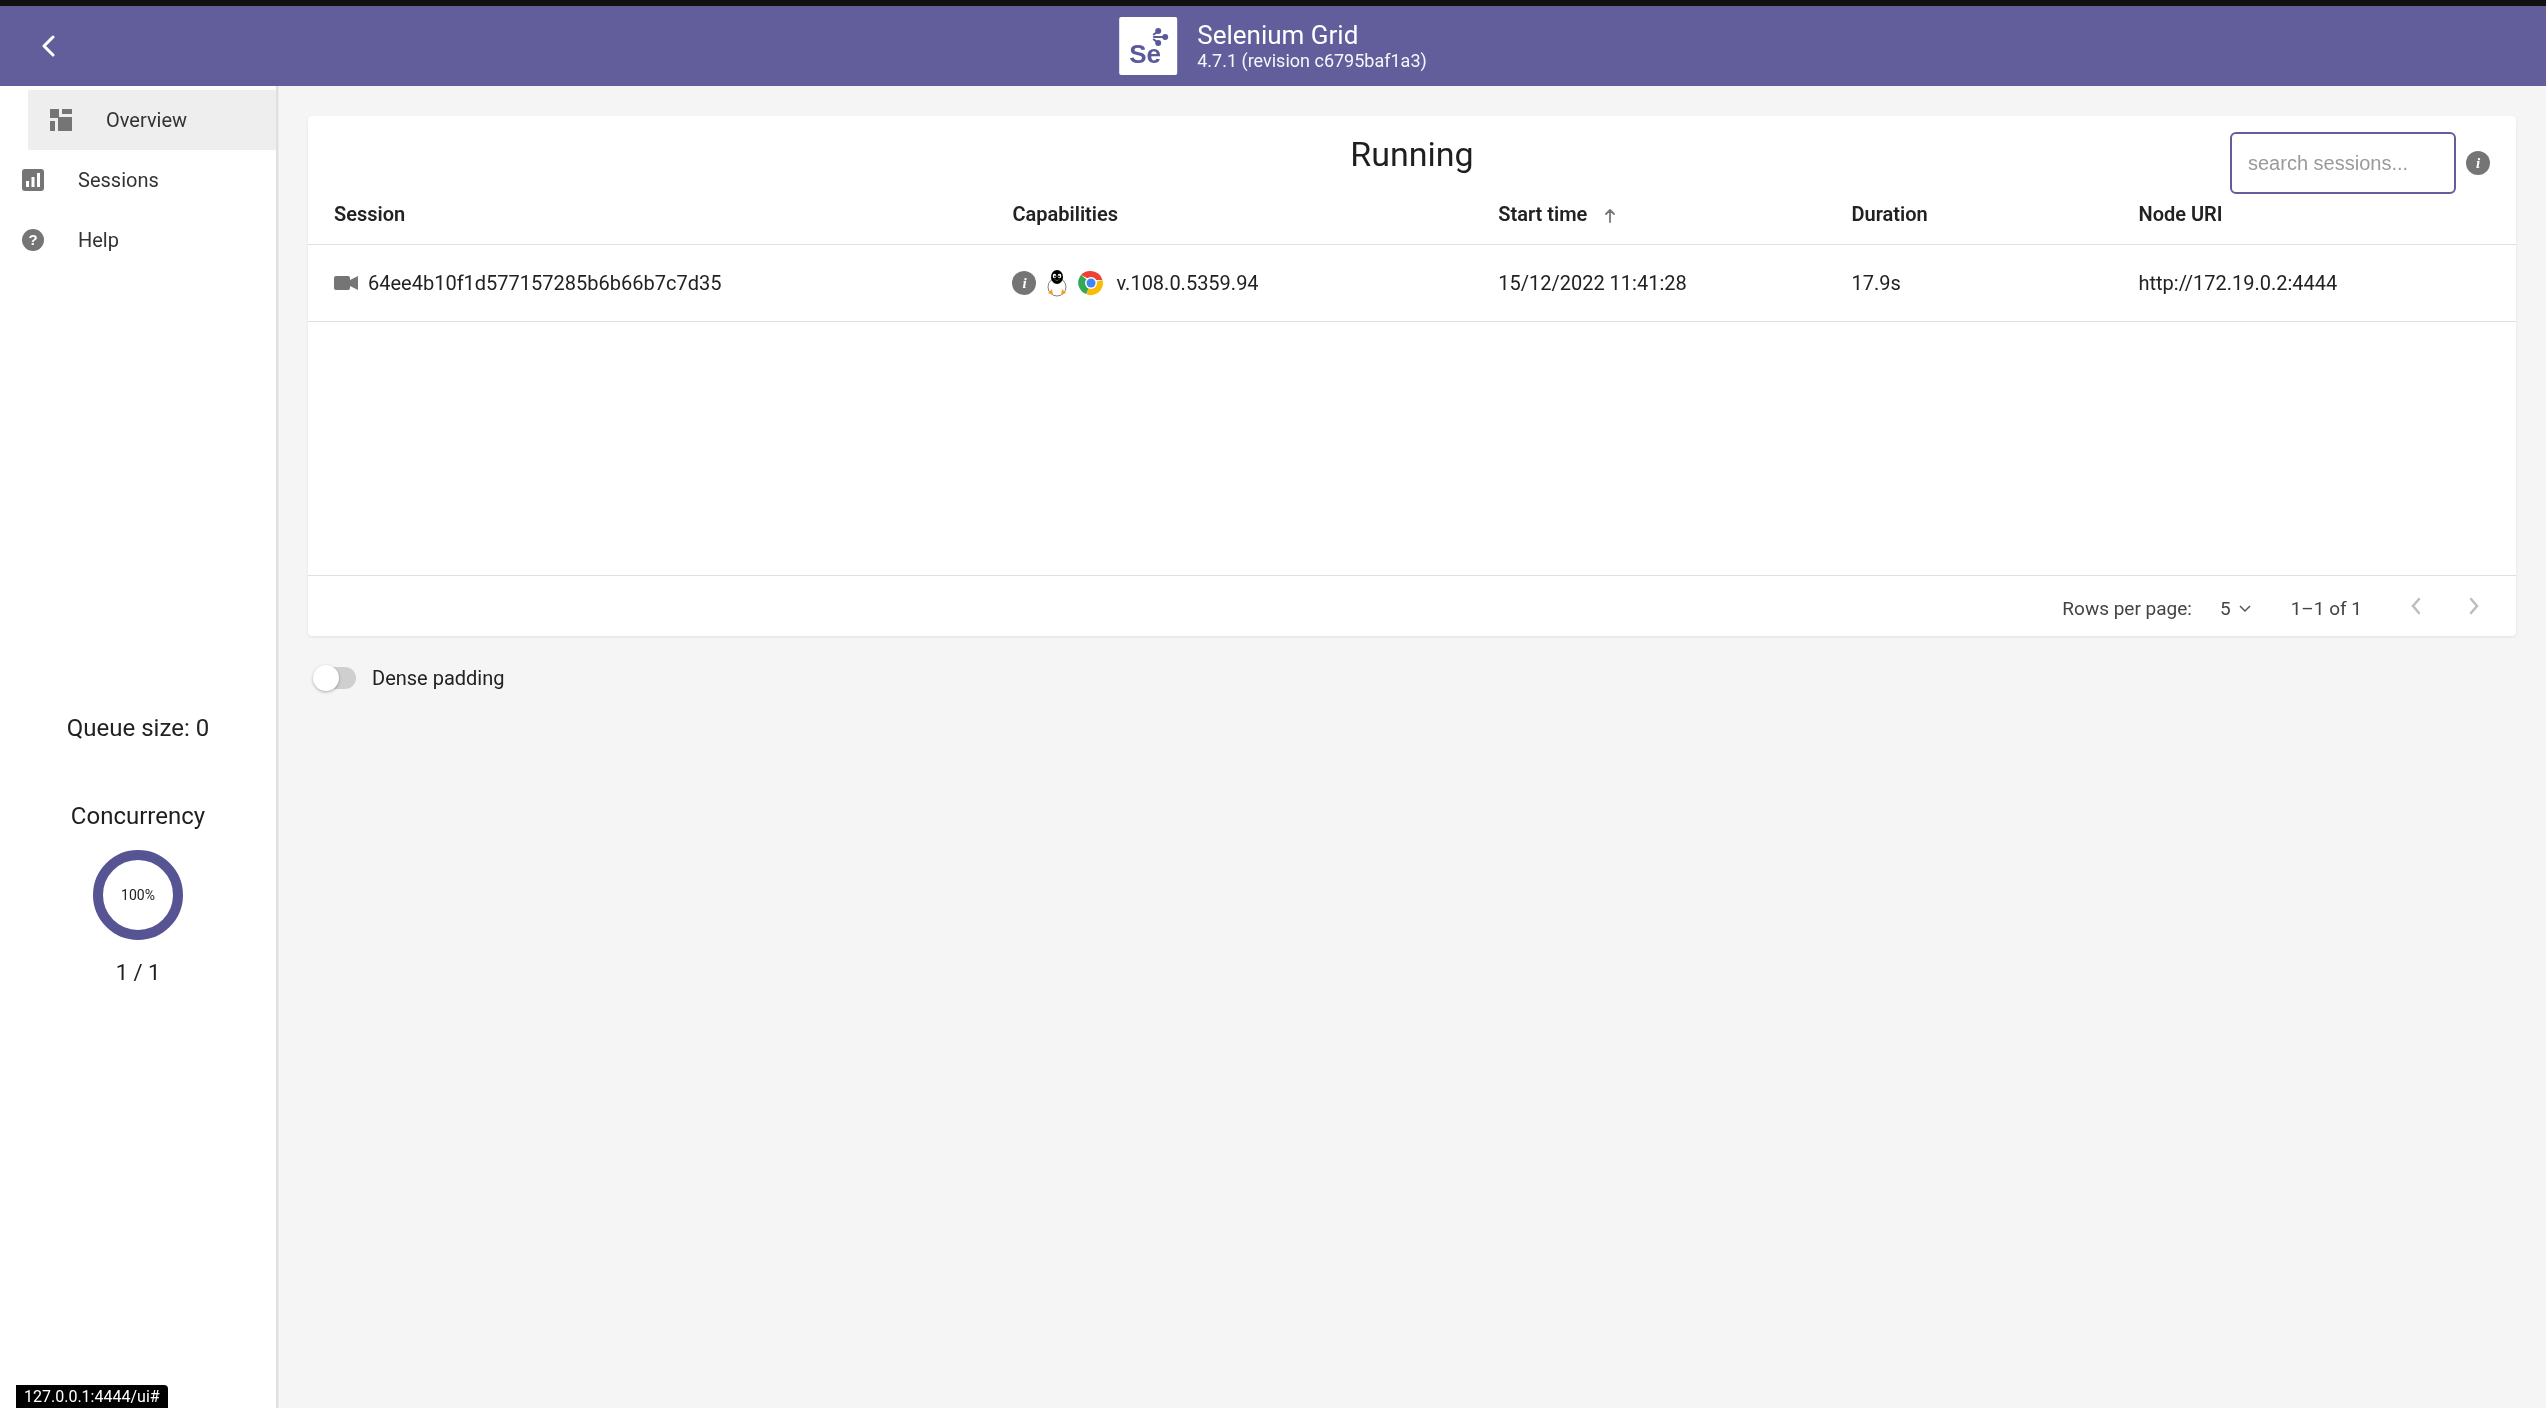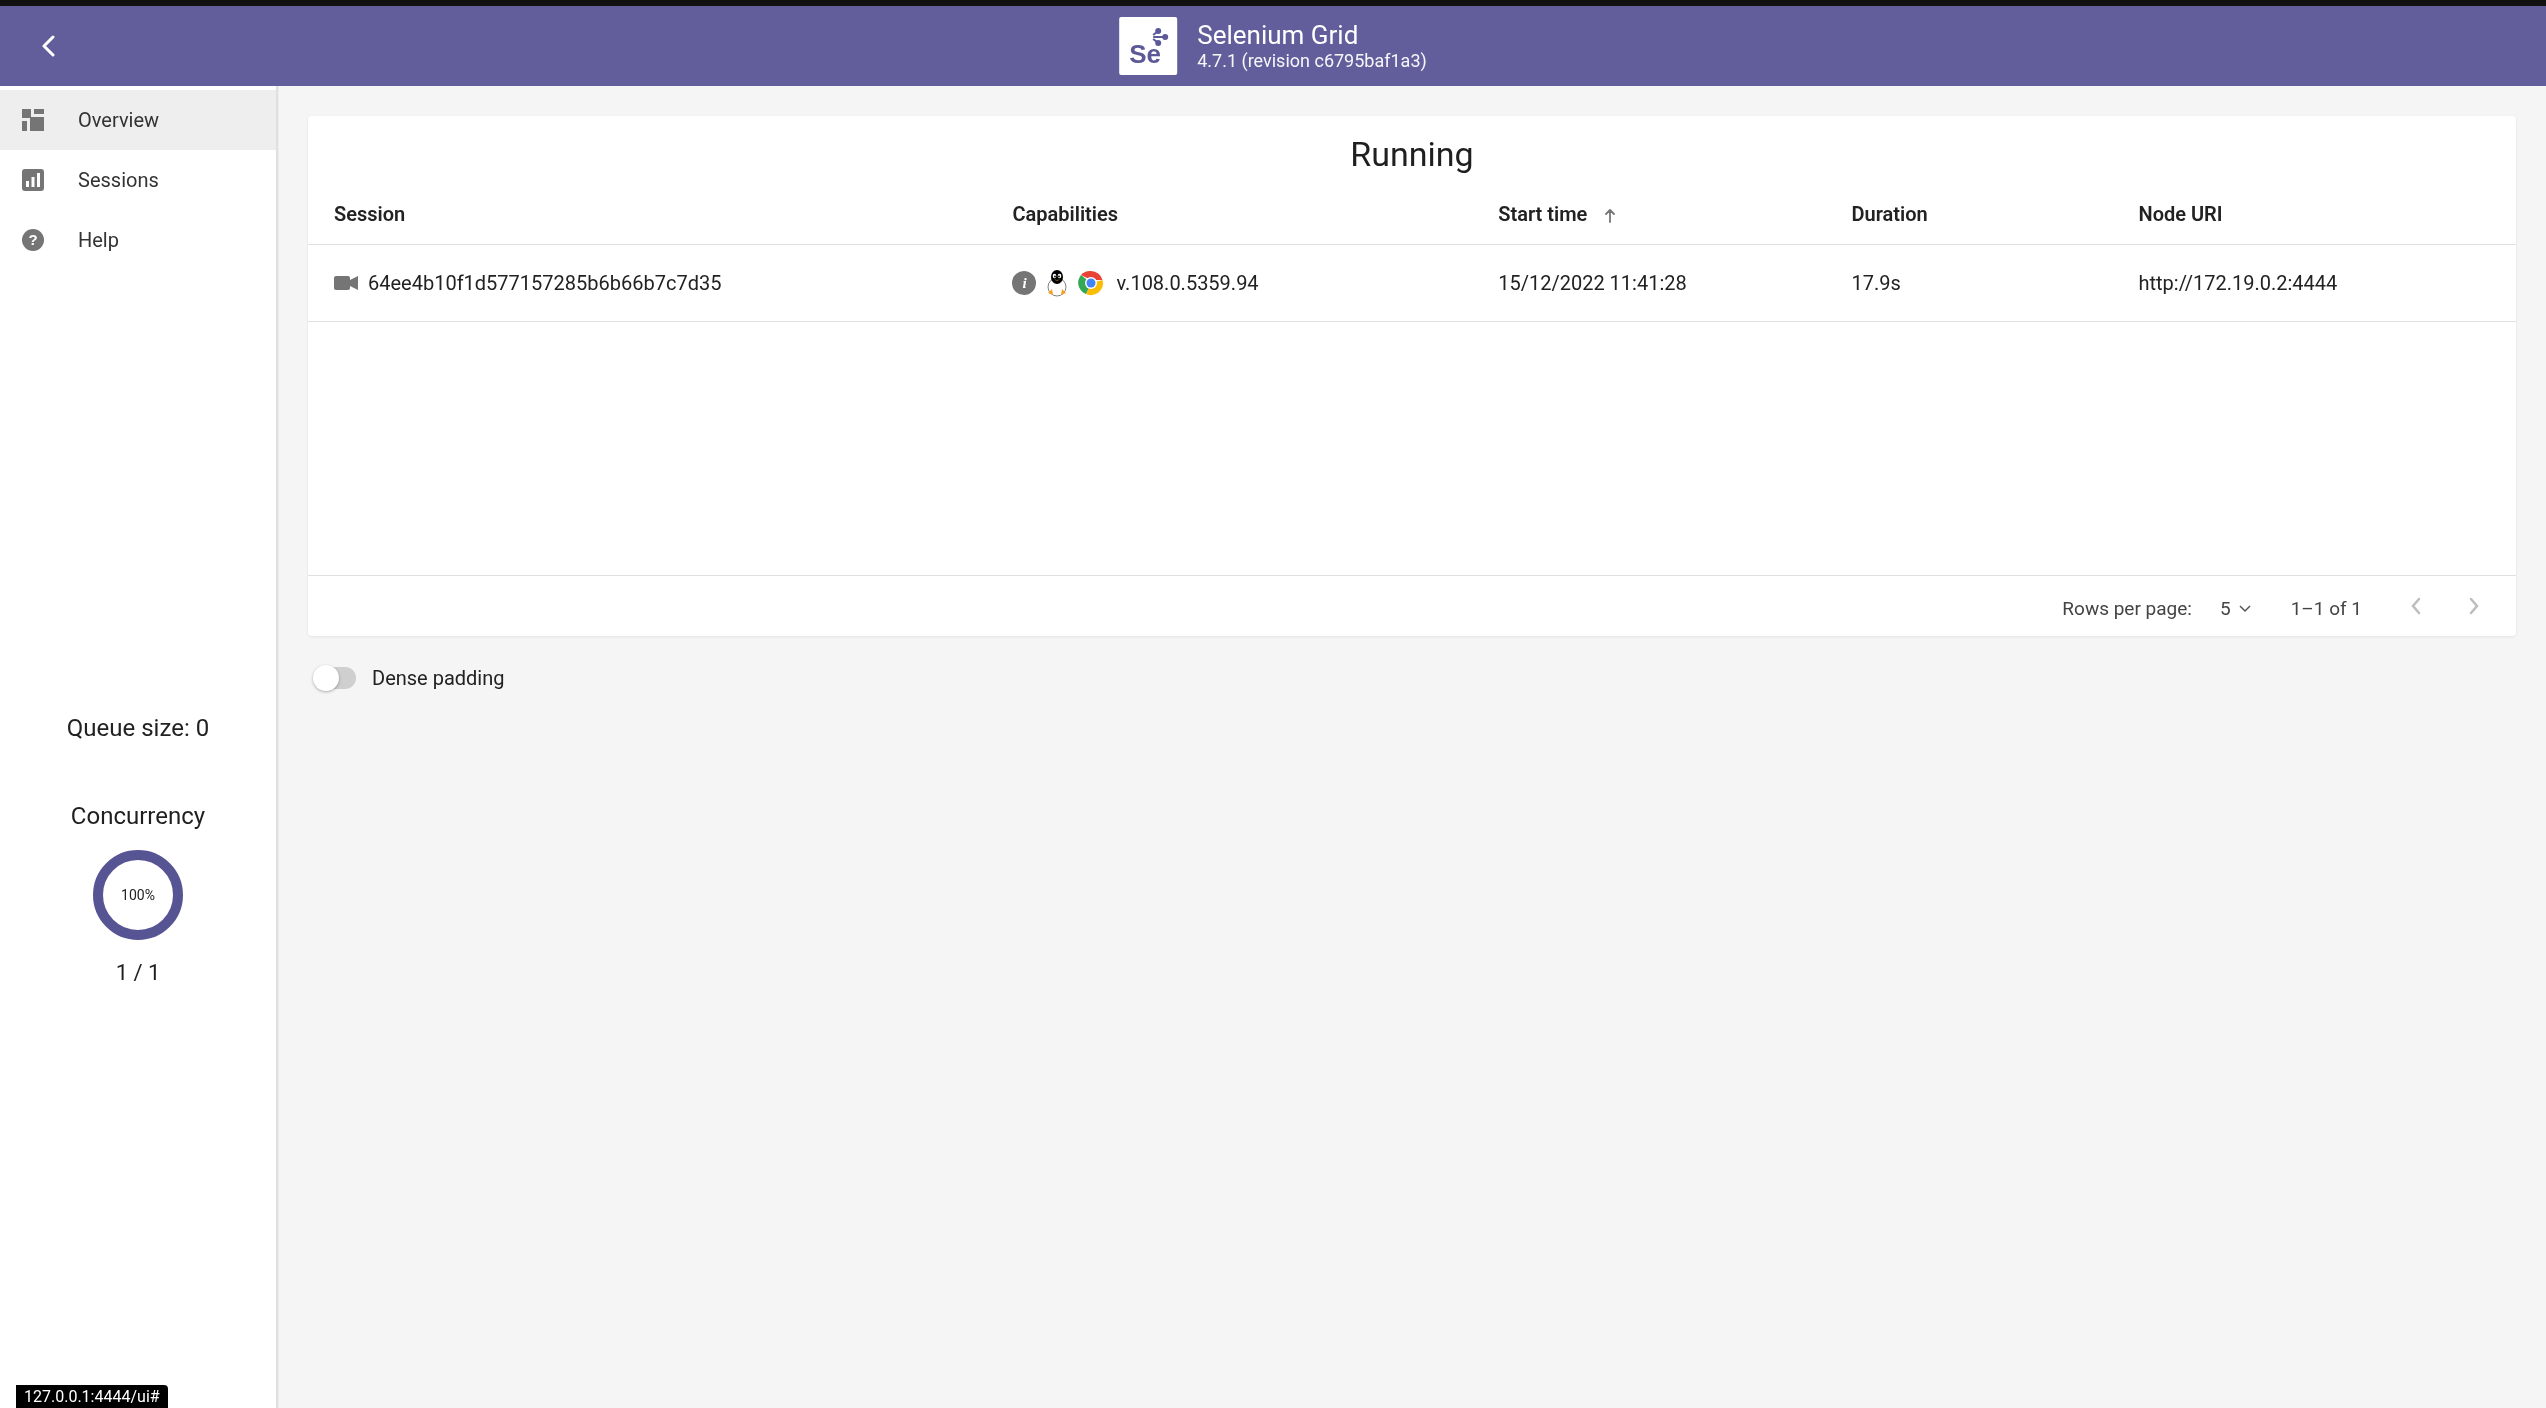--- a/index.html
+++ b/index.html
@@ -54,21 +54,21 @@
   .sidebar{
     width:278px;background:#fff;border-right:2px solid var(--border);
     display:flex;flex-direction:column;
     box-shadow:1px 0 0 rgba(0,0,0,.03);
   }
   .nav{padding-top:4px;}
   .nav-item{
     display:flex;align-items:center;gap:34px;
     padding:18px 22px;font-size:20px;cursor:pointer;color:#333;
   }
-  .nav-item.active{background:var(--active-bg);}
+  .nav-item.active{background:var(--active-bg);margin-left:28px;}
   .nav-item .icon{width:22px;height:22px;display:flex;align-items:center;justify-content:center;color:var(--icon-gray);}
   .sidebar-mid{flex:1;display:flex;flex-direction:column;justify-content:center;align-items:center;gap:60px;padding:40px 0 20px;}
   .queue{font-size:24px;color:#222;}
   .concurrency-block{display:flex;flex-direction:column;align-items:center;gap:20px;}
   .concurrency-title{font-size:24px;}
   .gauge{
     width:90px;height:90px;border-radius:50%;
     border:10px solid var(--purple-dark);
     display:flex;align-items:center;justify-content:center;
     font-size:14px;color:#222;
@@ -224,20 +224,24 @@
         </div>
         <div class="concurrency-ratio">1 / 1</div>
       </div>
     </div>
   </aside>
 
   <main class="main">
     <section class="card">
       <div class="card-header">
         <div class="card-title">Running</div>
+        <div class="search-wrap">
+          <input class="search-input" type="text" placeholder="search sessions..." style="">
+          <button class="info-btn">i</button>
+        </div>
       </div>
 
       <table>
         <thead>
           <tr>
             <th class="sortable" style="width:31%">
               <span>Session</span>
             </th>
             <th class="sortable" style="width:22%">
               <span>Capabilities</span>

